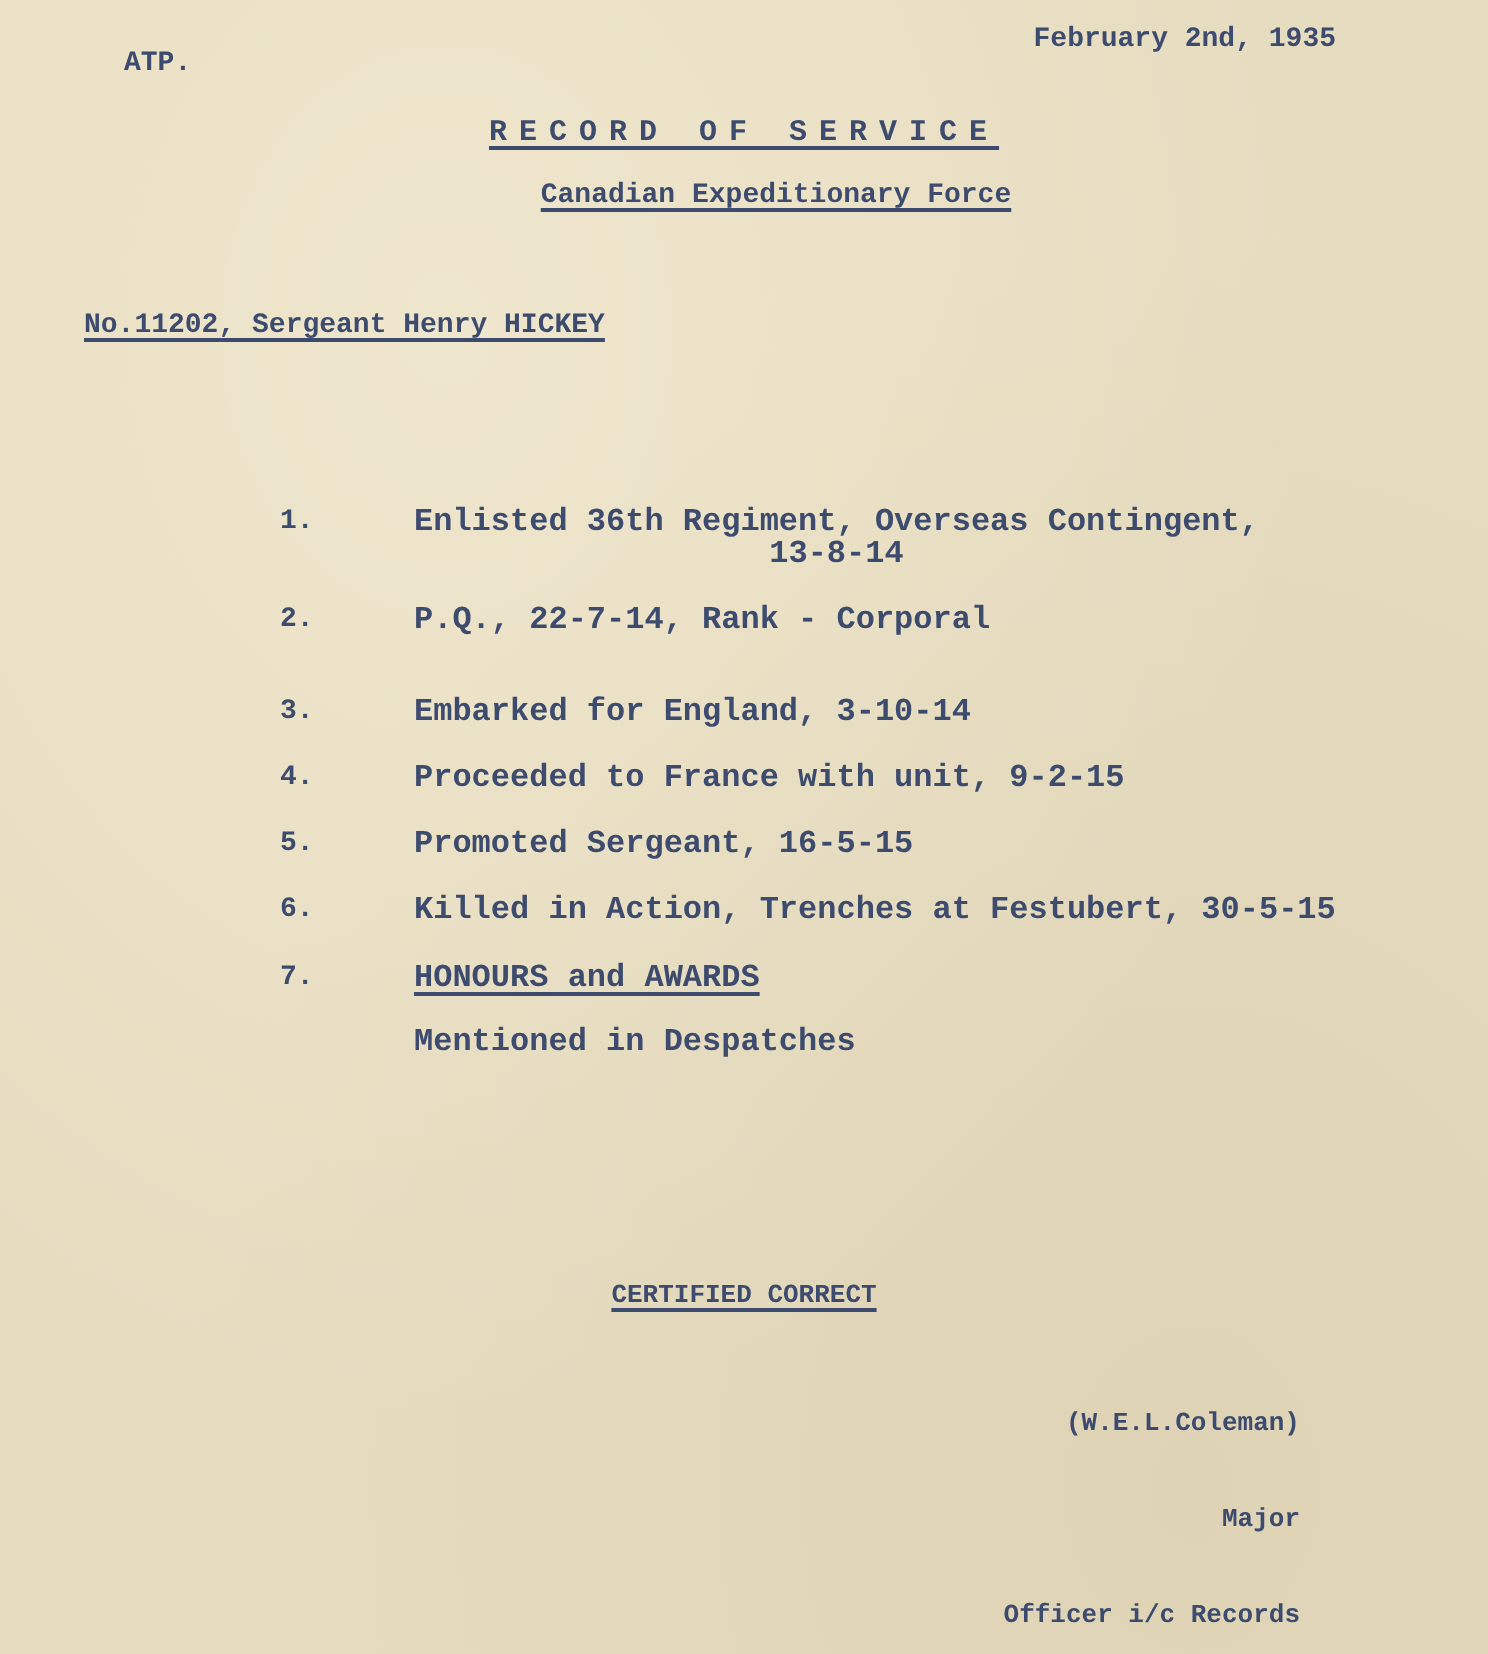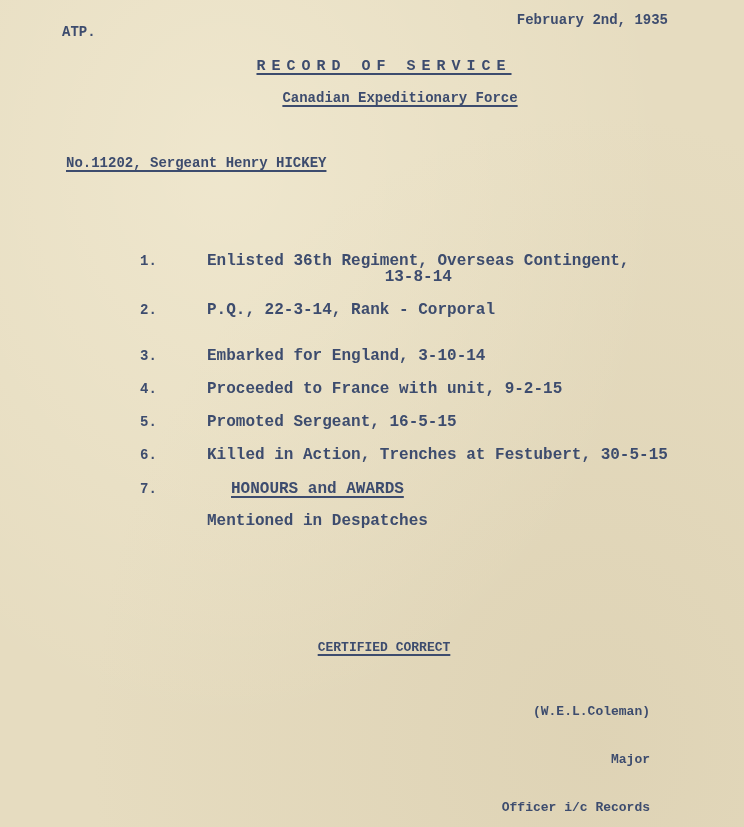--- a/index.html
+++ b/index.html
@@ -23,21 +23,20 @@
       background:
         radial-gradient(ellipse at 30% 20%, rgba(255,250,230,0.35), rgba(0,0,0,0) 60%),
         radial-gradient(ellipse at 80% 90%, rgba(200,185,150,0.25), rgba(0,0,0,0) 60%),
         #E6DCC0;
     }
     .abs { position: absolute; white-space: pre; }
     .ul {
       text-decoration: underline;
       text-decoration-thickness: 2px;
       text-underline-offset: 3px;
-      padding-left: 24px;
     }
     .ref { left: 62px; top: 24px; font-size: 14px; }
     .date { right: 76px; top: 12px; font-size: 14px; }
     .title { left: 0; right: 0; top: 58px; text-align: center; font-size: 15px; letter-spacing: 6px; }
     .subtitle { left: 0; right: 0; top: 90px; text-align: center; font-size: 14px; margin-left: 32px; }
     .soldier { left: 42px; top: 155px; font-size: 14px; }
     .item-num { left: 140px; font-size: 14px; }
     .item-text { left: 207px; font-size: 16px; line-height: 16px; text-align: center; }
     .certified { left: 0; right: 0; top: 608px; text-align: center; font-size: 13px; line-height: 16px; }
     .signature { right: 94px; top: 672px; text-align: right; font-size: 13px; line-height: 16px; }
@@ -52,21 +51,21 @@
 
 <div class="abs title ul">RECORD OF SERVICE</div>
 <div class="abs subtitle"><span class="ul">Canadian Expeditionary Force</span></div>
 
 <div class="abs soldier ul">No.11202, Sergeant Henry HICKEY</div>
 
 <div class="abs item-num" style="top:253px">1.</div>
 <div class="abs item-text" style="top:253px"><div>Enlisted 36th Regiment, Overseas Contingent,</div><div>13-8-14</div></div>
 
 <div class="abs item-num" style="top:302px">2.</div>
-<div class="abs item-text" style="top:302px"><div>P.Q., 22-3-14, Rank - Corporal</div></div>
+<div class="abs item-text" style="top:302px"><div>P.Q., 22-7-14, Rank - Corporal</div></div>
 
 <div class="abs item-num" style="top:348px">3.</div>
 <div class="abs item-text" style="top:348px"><div>Embarked for England, 3-10-14</div></div>
 
 <div class="abs item-num" style="top:381px">4.</div>
 <div class="abs item-text" style="top:381px"><div>Proceeded to France with unit, 9-2-15</div></div>
 
 <div class="abs item-num" style="top:414px">5.</div>
 <div class="abs item-text" style="top:414px"><div>Promoted Sergeant, 16-5-15</div></div>
 

